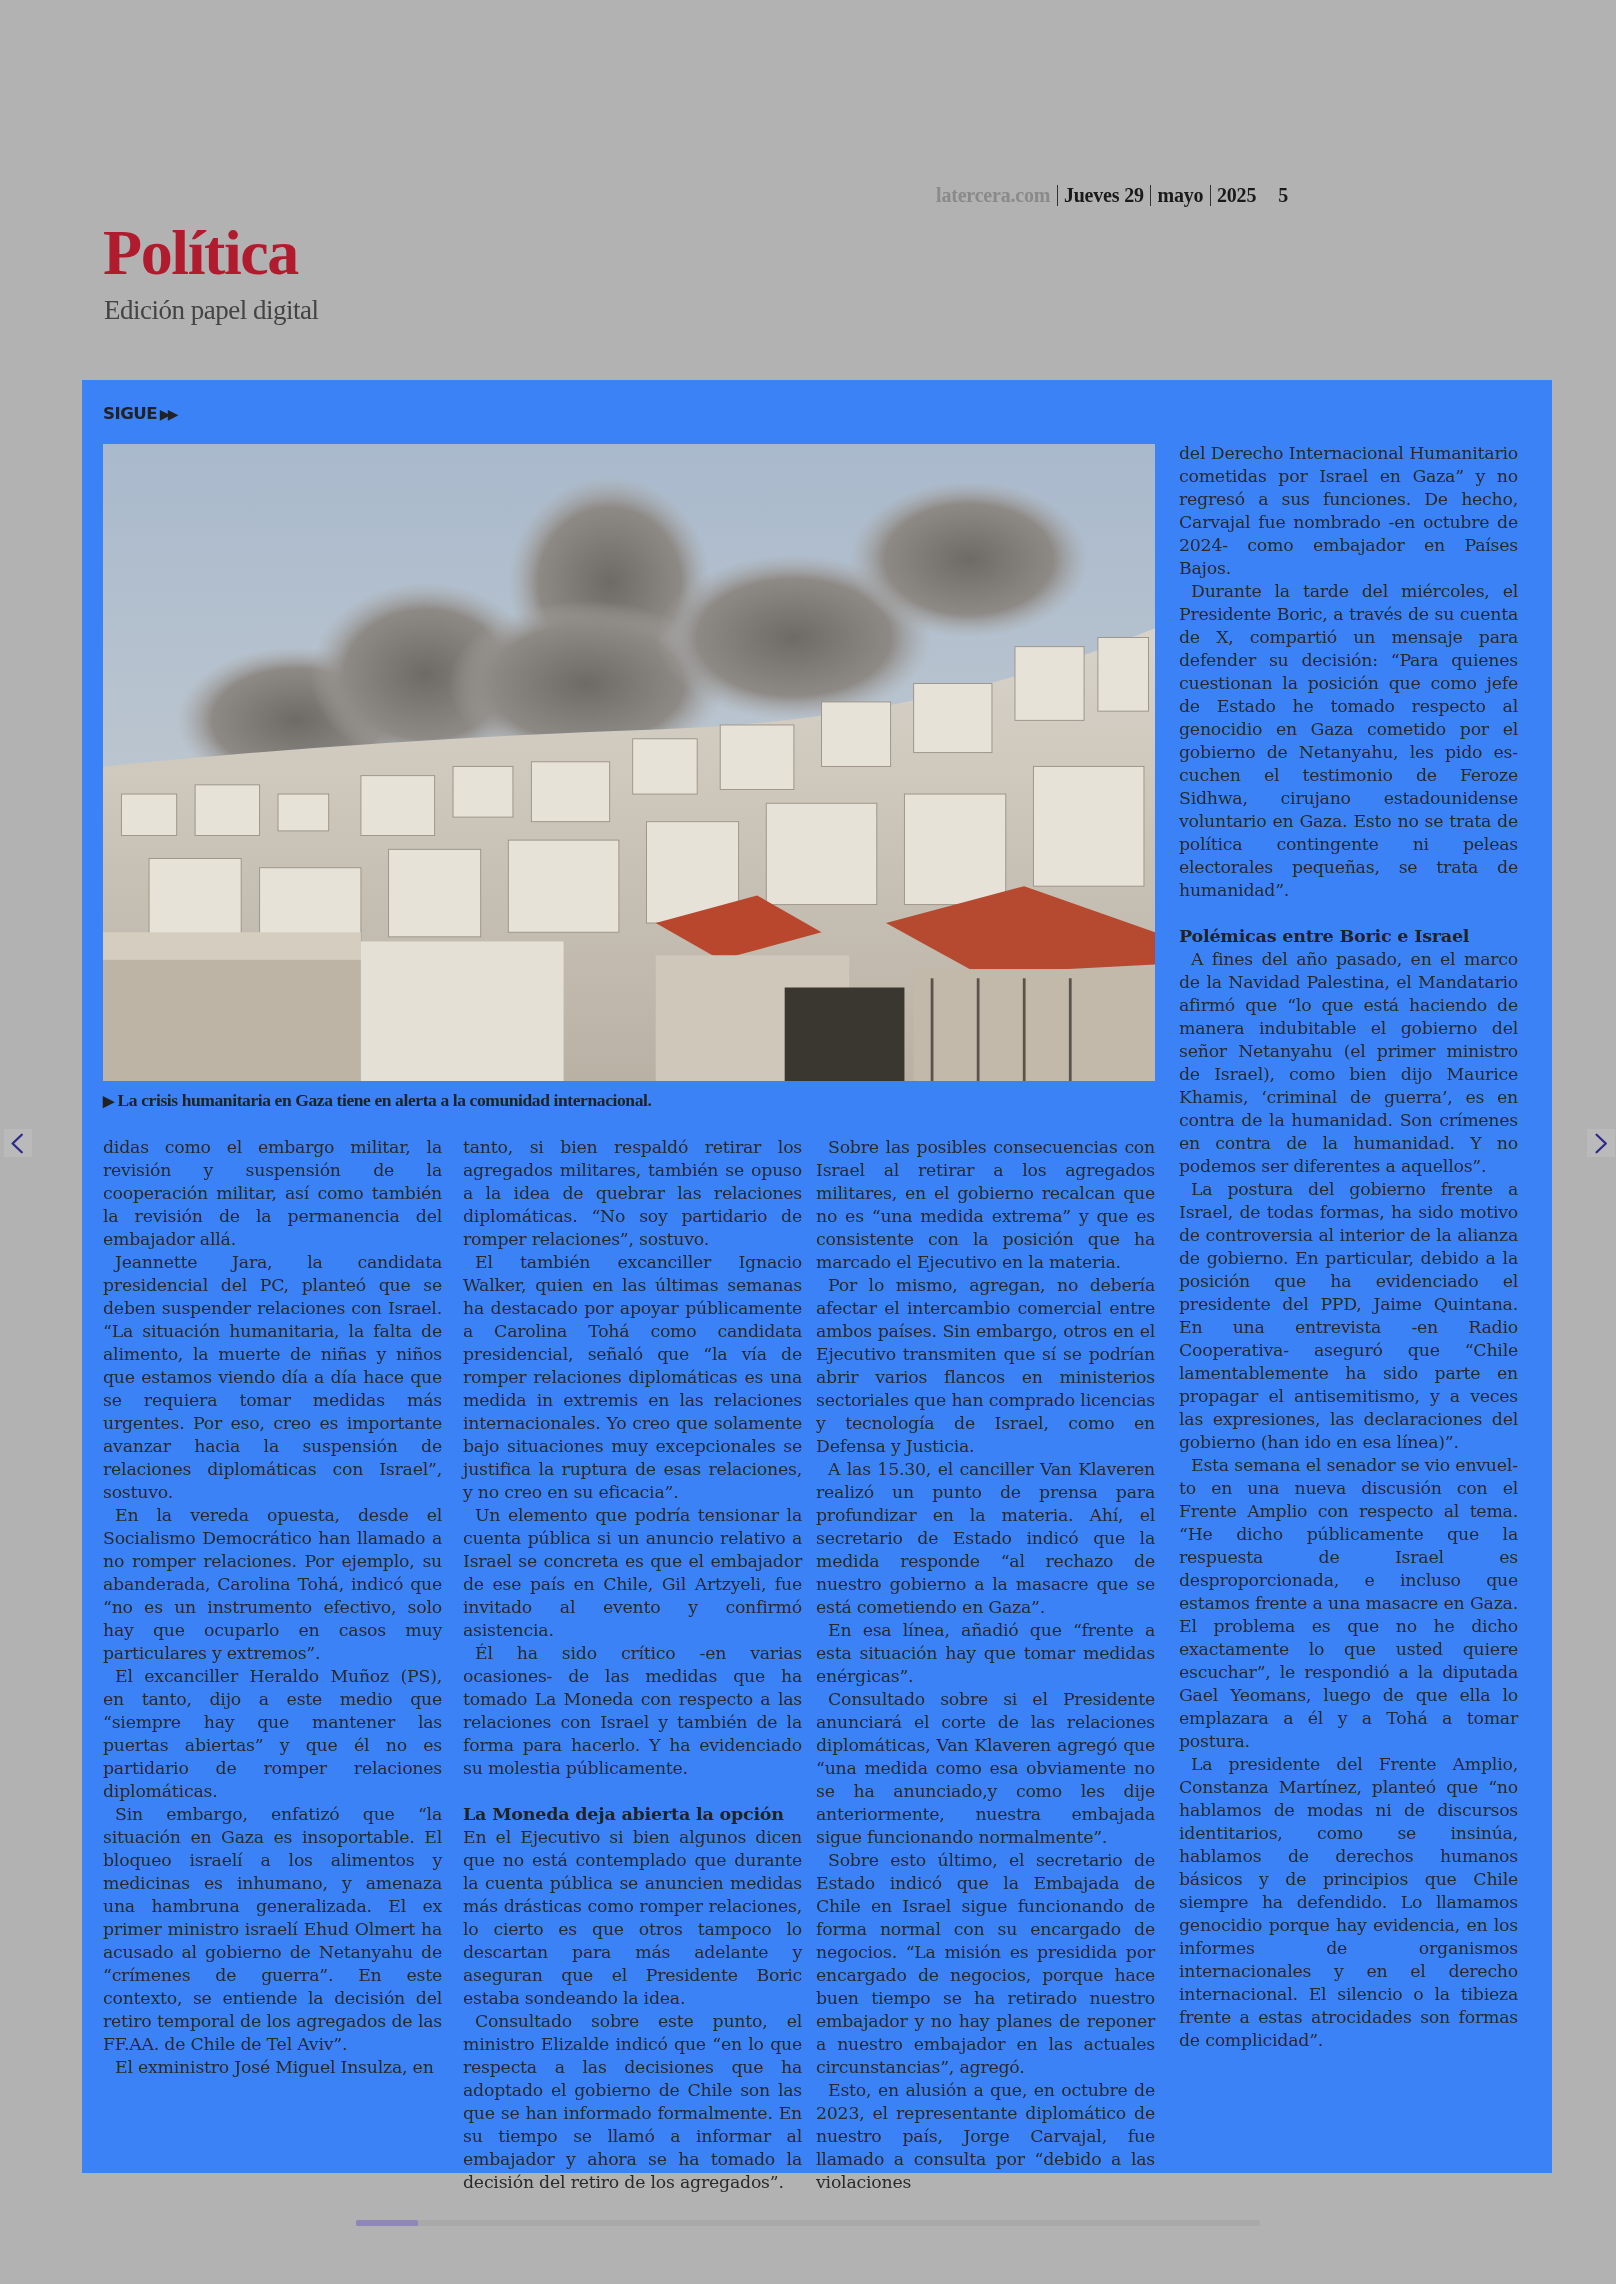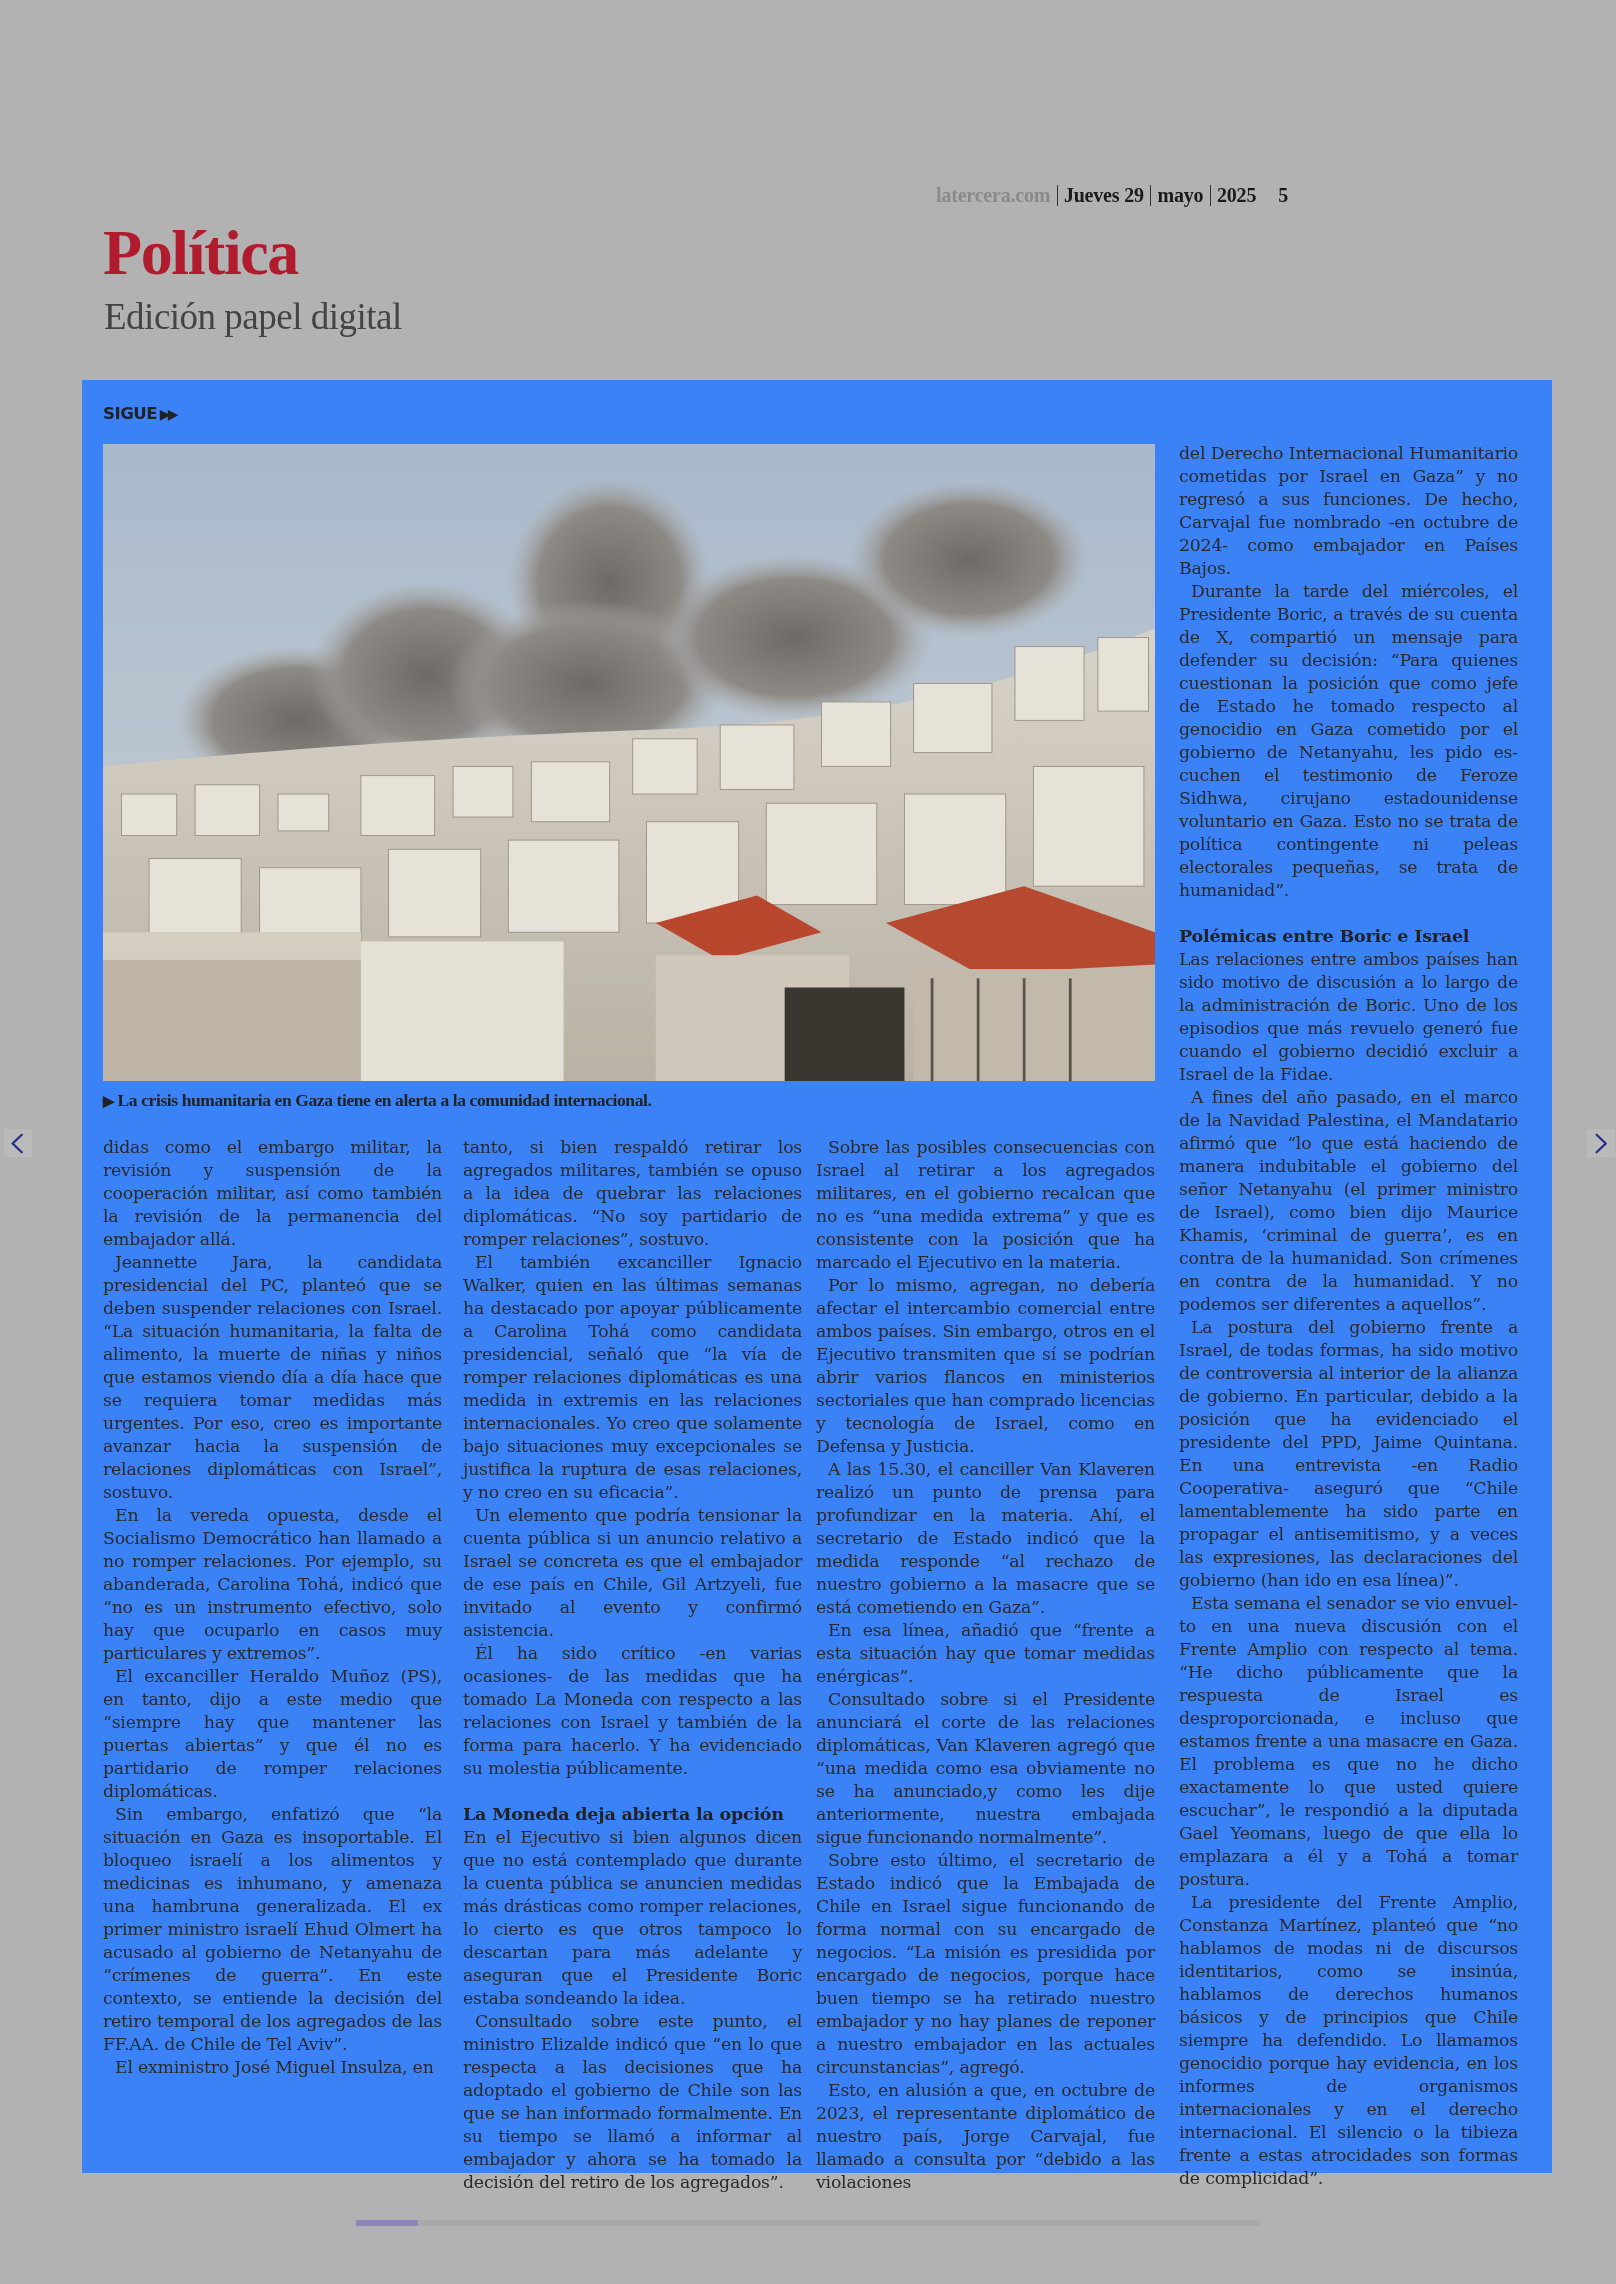--- a/index.html
+++ b/index.html
@@ -5,21 +5,21 @@
   * { box-sizing: border-box; margin: 0; padding: 0; }
   html, body { width: 1616px; height: 2284px; background: #b2b2b2; overflow: hidden; }
   body { position: relative; font-family: "DejaVu Serif", "Liberation Serif", serif; color: #222; }
 
   .masthead { position: absolute; left: 0; top: 0; width: 1380px; height: 380px; }
   .dateline { position: absolute; right: 92px; top: 184px; font-family: "Liberation Serif", serif; font-size: 20px; font-weight: bold; color: #1a1a1a; display: flex; align-items: center; letter-spacing: -0.2px; }
   .dateline .site { color: #8a8a8a; font-weight: bold; }
   .dateline .sep { display: inline-block; width: 0.9px; height: 21px; background: #333; margin: 0 6.4px; }
   .dateline .pageno { margin-left: 22px; }
   .section-title { position: absolute; left: 103px; top: 221px; font-family: "Liberation Serif", serif; font-weight: bold; font-size: 64px; color: #b01c2e; letter-spacing: -1.4px; line-height: 1; text-align: right; }
-  .section-sub { position: absolute; left: 104px; top: 295px; font-family: "Liberation Serif", serif; font-size: 37px; color: #444; letter-spacing: -0.5px; }
+  .section-sub { position: absolute; left: 104px; top: 295px; font-family: "Liberation Serif", serif; font-size: 27px; color: #444; letter-spacing: -0.5px; }
 
   .page { position: absolute; left: 82px; top: 380px; width: 1470px; height: 1793px; background: #3b82f6; }
   .sigue { position: absolute; left: 21px; top: 24px; font-family: "DejaVu Sans", sans-serif; font-weight: bold; font-size: 16.6px; color: #222; letter-spacing: -0.5px; display: flex; align-items: center; }
   .sigue .arrows { font-size: 14px; margin-left: 2.8px; letter-spacing: -2.8px; }
 
   .photo { position: absolute; left: 21px; top: 64px; width: 1052px; height: 637px; overflow: hidden; }
   .photo svg { width: 100%; height: 100%; display: block; }
   .caption { position: absolute; left: 21px; top: 710px; font-family: "Liberation Serif", serif; font-weight: bold; font-size: 17.5px; color: #222; letter-spacing: -0.4px; display: flex; align-items: center; }
   .caption .tri { font-size: 14.7px; margin-right: 3.7px; }
 
@@ -160,21 +160,20 @@
     <p>En esa línea, añadió que “frente a esta si­tuación hay que tomar medidas enérgicas”.</p>
     <p>Consultado sobre si el Presidente anun­ciará el corte de las relaciones diplomáti­cas, Van Klaveren agregó que “una medida como esa obviamente no se ha anuncia­do,y como les dije anteriormente, nuestra embajada sigue funcionando normalmen­te”.</p>
     <p>Sobre esto último, el secretario de Es­tado indicó que la Embajada de Chile en Israel sigue funcionando de forma normal con su encargado de negocios. “La misión es presidida por encargado de negocios, porque hace buen tiempo se ha retirado nuestro embajador y no hay planes de re­poner a nuestro embajador en las actuales circunstancias”, agregó.</p>
     <p>Esto, en alusión a que, en octubre de 2023, el representante diplomático de nuestro país, Jorge Carvajal, fue llamado a consulta por “debido a las violaciones</p>
   </div>
 
   <div class="col col4">
     <p class="noindent">del Derecho Internacional Humanitario cometidas por Israel en Gaza” y no regre­só a sus funciones. De hecho, Carvajal fue nombrado -en octubre de 2024- como em­bajador en Países Bajos.</p>
     <p>Durante la tarde del miércoles, el Pre­sidente Boric, a través de su cuenta de X, compartió un mensaje para defender su decisión: “Para quienes cuestionan la po­sición que como jefe de Estado he tomado respecto al genocidio en Gaza cometido por el gobierno de Netanyahu, les pido es­cuchen el testimonio de Feroze Sidhwa, ci­rujano estadounidense voluntario en Gaza. Esto no se trata de política contingente ni peleas electorales pequeñas, se trata de humanidad”.</p>
     <h3>Polémicas entre Boric e Israel</h3>
-    <p class="noindent">Las relaciones entre ambos países han sido motivo de discusión a lo largo de la admi­nistración de Boric. Uno de los episodios que más revuelo generó fue cuando el go­bierno decidió excluir a Israel de la Fidae.</p>
     <p>A fines del año pasado, en el marco de la Navidad Palestina, el Mandatario afirmó que “lo que está haciendo de manera indu­bitable el gobierno del señor Netanyahu (el primer ministro de Israel), como bien dijo Maurice Khamis, ‘criminal de guerra’, es en contra de la humanidad. Son crímenes en contra de la humanidad. Y no podemos ser diferentes a aquellos”.</p>
     <p>La postura del gobierno frente a Israel, de todas formas, ha sido motivo de contro­versia al interior de la alianza de gobierno. En particular, debido a la posición que ha evidenciado el presidente del PPD, Jaime Quintana. En una entrevista -en Radio Cooperativa- aseguró que “Chile lamenta­blemente ha sido parte en propagar el an­tisemitismo, y a veces las expresiones, las declaraciones del gobierno (han ido en esa línea)”.</p>
     <p>Esta semana el senador se vio envuel­to en una nueva discusión con el Frente Amplio con respecto al tema. “He dicho públicamente que la respuesta de Israel es desproporcionada, e incluso que estamos frente a una masacre en Gaza. El proble­ma es que no he dicho exactamente lo que usted quiere escuchar”, le respondió a la diputada Gael Yeomans, luego de que ella lo emplazara a él y a Tohá a tomar postura.</p>
     <p><span>La presidente del Frente Amplio, Cons­tanza Martínez, planteó que “no habla­mos de modas ni de discursos identitarios, como se insinúa, hablamos de derechos humanos básicos y de principios que Chile siempre ha defendido. Lo llamamos geno­cidio porque hay evidencia, en los infor­mes de organismos internacionales y en el derecho internacional. El silencio o la ti­bieza frente a estas atrocidades son formas de complicidad”.</span></p>
   </div>
 </div>
 
 <div class="nav-arrow nav-prev">
   <svg viewBox="0 0 40 50">
     <polyline points="30,6 10,25 30,44" fill="none" stroke="#2c2a8a" stroke-width="5" stroke-linecap="round" stroke-linejoin="round"></polyline>

